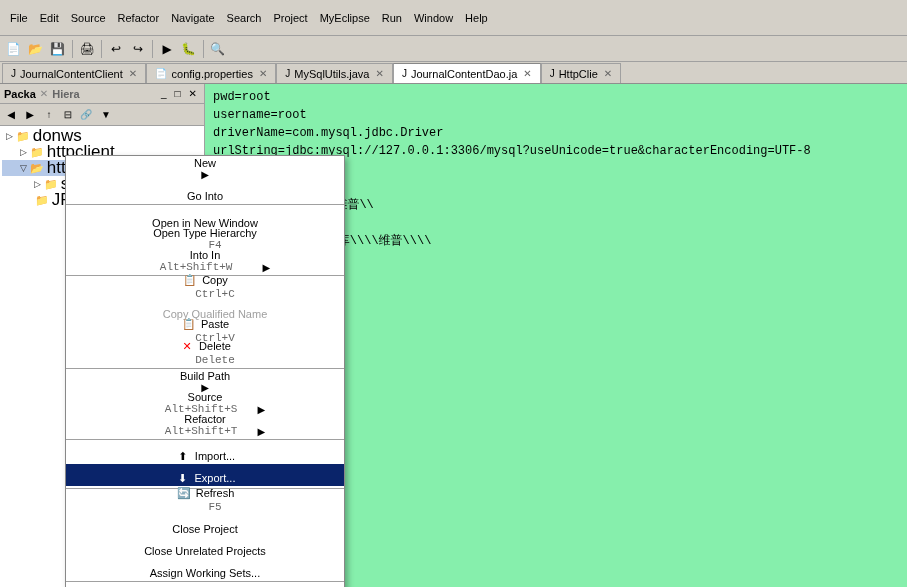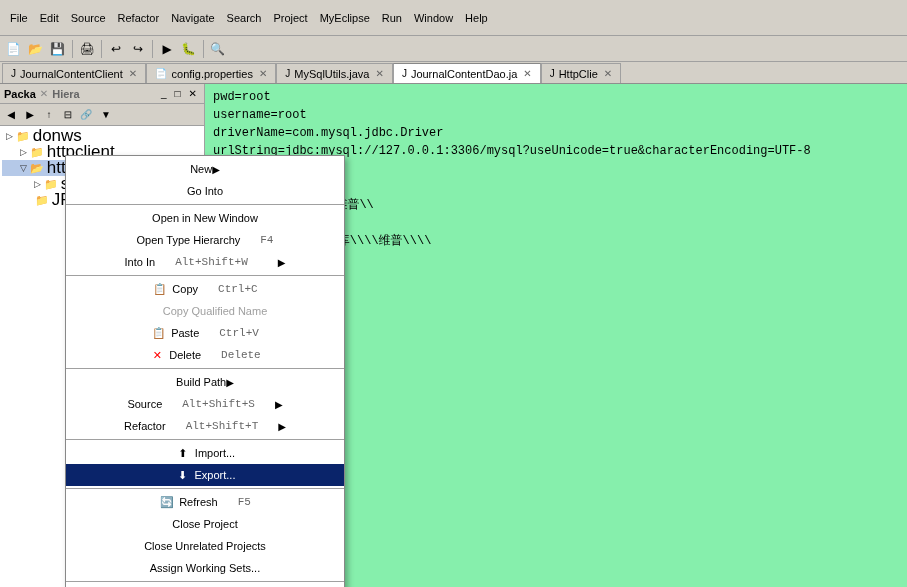--- a/index.html
+++ b/index.html
@@ -42,21 +42,21 @@
     .tree-label { font-size: 17px; }
     .tree-indent { display: inline-block; width: 14px; }
 
     
     .right-panel { flex: 1; display: flex; flex-direction: column; background: #ffffff; }
     .code-area { flex: 1; background: #86efac; padding: 4px 8px; font-family: 'Courier New', monospace; font-size: 12px; overflow: hidden; line-height: 18px; color: #000; }
     .code-line { white-space: pre; }
 
     
     .context-menu { position: absolute; left: 65px; top: 155px; background: #fff; border: 1px solid #888; box-shadow: 3px 3px 6px rgba(0,0,0,0.3); z-index: 1000; min-width: 280px; padding: 2px 0; }
-    .cm-item { display: flex; align-items: center; height: 22px; padding: 0 8px; cursor: pointer; font-size: 11px; justify-content: center; }
+    .cm-item { display: flex; align-items: center; height: 22px; padding: 0 8px; cursor: pointer; font-size: 11px; justify-content: flex-end; flex-direction: column; }
     .cm-item.selected { background: #0a246a; color: #fff; }
     .cm-item.disabled { color: #a0a0a0; cursor: default; }
     .cm-sep { height: 1px; background: #a0a0a0; margin: 2px 0; }
     .cm-label { display: flex; align-items: center; gap: 4px; }
     .cm-shortcut { color: #666; font-size: 11px; margin-left: 20px; font-family: Liberation Mono, monospace; }
     .cm-arrow { font-size: 10px; }
     .cm-icon { width: 16px; height: 16px; display: flex; align-items: center; justify-content: center; }
   </style>
 </head>
 <body>

